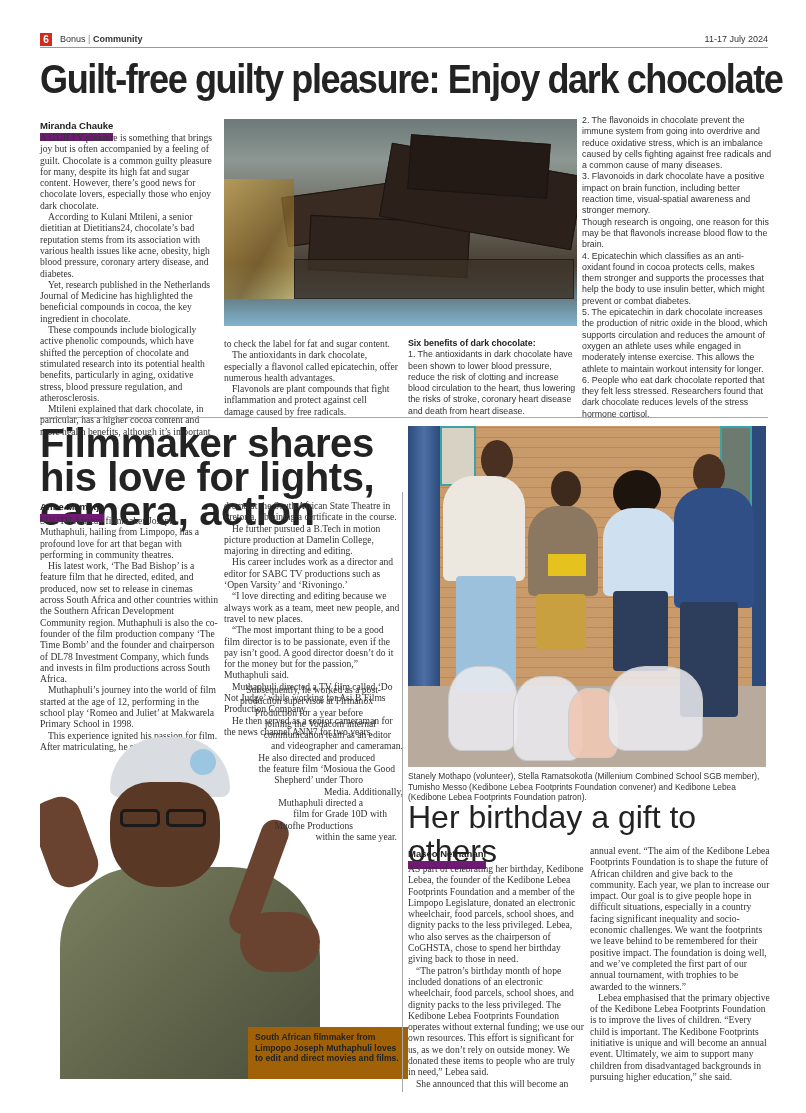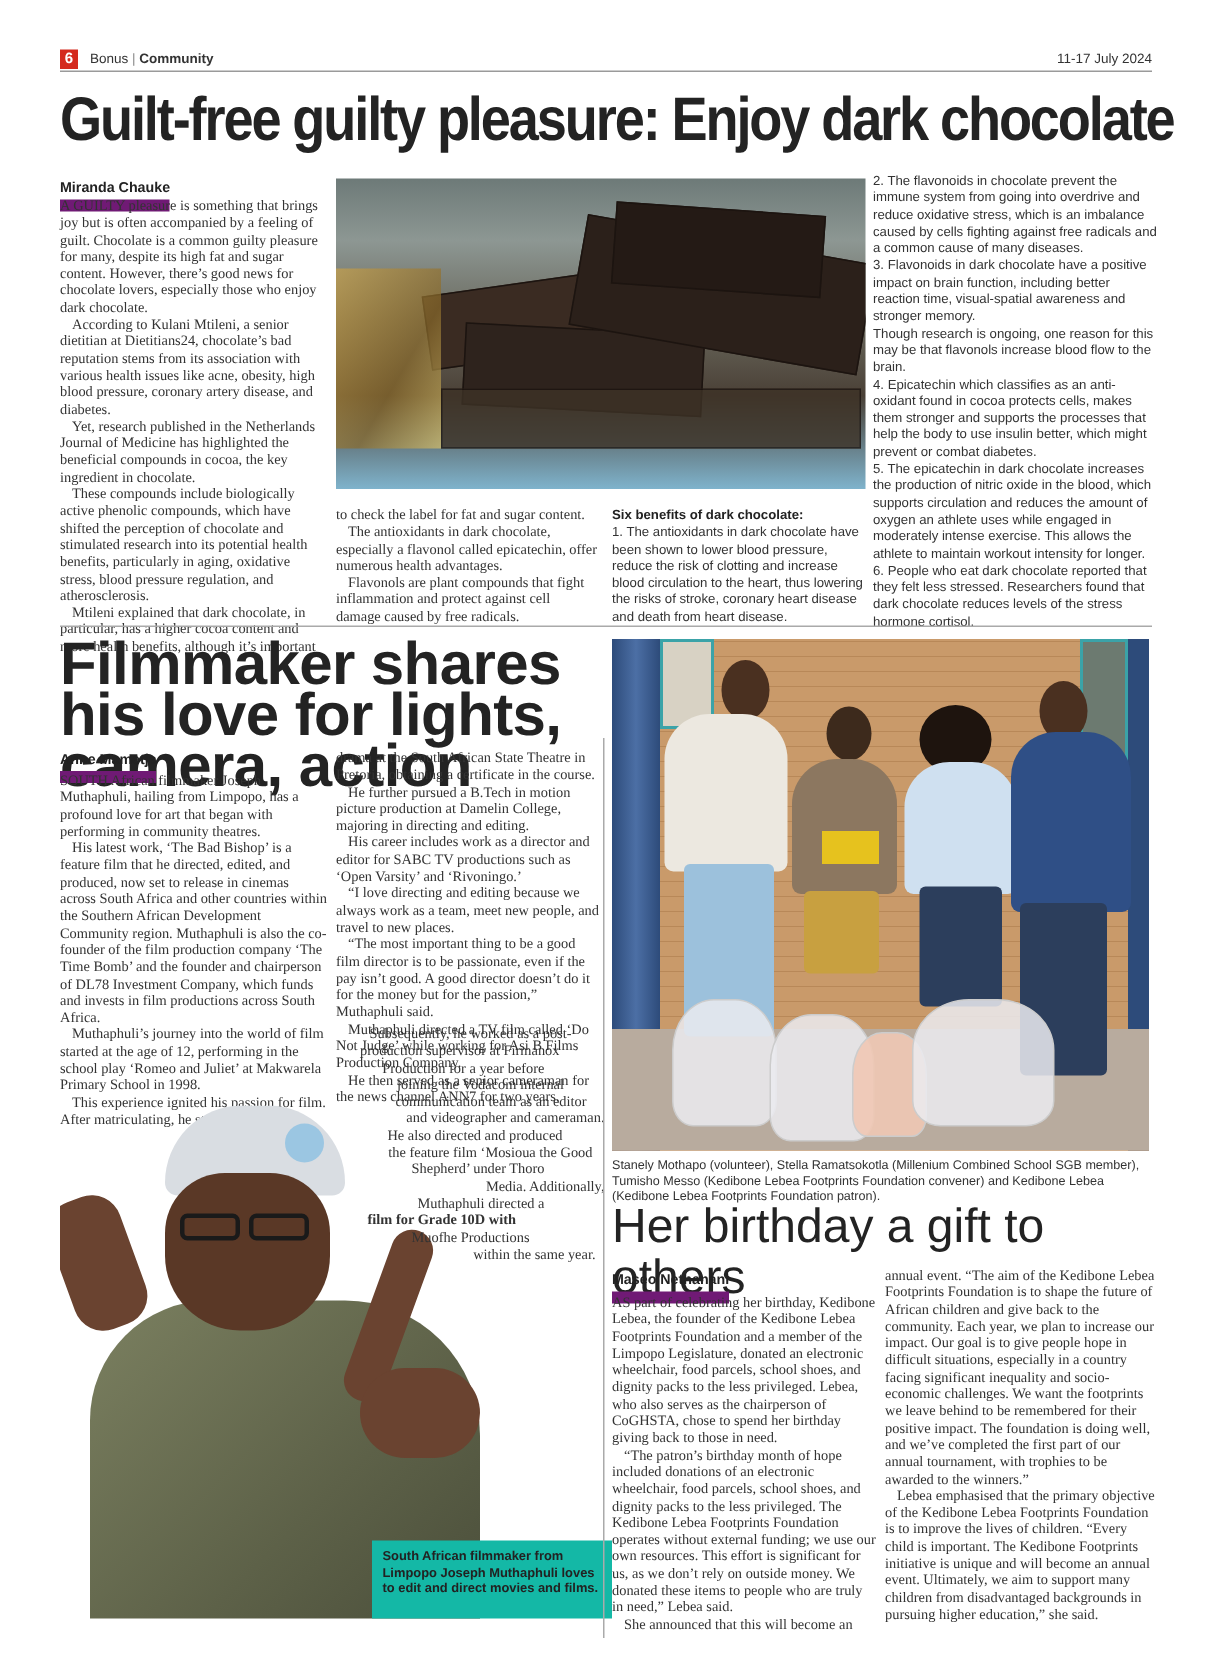--- a/index.html
+++ b/index.html
@@ -46,21 +46,21 @@
 
   
   .photo-group { left: 408px; top: 426px; width: 358px; height: 341px; overflow: hidden;
                  background: repeating-linear-gradient(0deg, #c99a6a 0 9px, #b88858 9px 10px), #c99a6a; }
   .person { position: absolute; border-radius: 30px 30px 6px 6px; }
   .head { position: absolute; border-radius: 50%; background: #4a3020; }
   .bag { position: absolute; border-radius: 40% 40% 20% 20%; background: rgba(235,235,240,0.85); border: 1px solid #ccc; }
 
   
   .photo-film { left: 40px; top: 737px; width: 295px; height: 342px; overflow: hidden; }
-  .caption-yellow { left: 248px; top: 1027px; width: 160px; height: 52px; background: #14b8a6; padding: 5px 7px;
+  .caption-yellow { left: 248px; top: 1027px; width: 160px; height: 52px; background: #a16207; padding: 5px 7px;
                     font-family: "Liberation Sans", sans-serif; font-weight: bold; font-size: 8.6px; line-height: 10.5px; color: #222; }
 
   .photo-caption { font-family: "Liberation Sans", sans-serif; font-size: 8.4px; line-height: 10.5px; color: #333; }
 </style>
 </head>
 <body>
 
 <div class="abs header">
   <div class="page-num">6</div>
   <div class="section">
@@ -164,21 +164,21 @@
   <div style="padding-right:30px;">production supervisor at Firmanox</div>
   <div style="padding-right:40px;">Production for a year before</div>
   <div style="padding-right:27px;">joining the Vodacom internal</div>
   <div style="padding-right:12px;">communication team as an editor</div>
   <div style="padding-right:0;">and videographer and cameraman.</div>
   <div style="padding-right:28px;">He also directed and produced</div>
   <div style="padding-right:8px;">the feature film ‘Mosioua the Good</div>
   <div style="padding-right:40px;">Shepherd’ under Thoro</div>
   <div style="">Media. Additionally,</div>
   <div style="padding-right:40px;">Muthaphuli directed a</div>
-  <div style="padding-right:59px;font-weight:bold;">film for Grade 10D with</div>
+  <div style="padding-right:16px;">film for Grade 10D with</div>
   <div style="padding-right:50px;">Muofhe Productions</div>
   <div style="padding-right:6px;">within the same year.</div>
 </div>
 
 <div class="abs vrule"></div>
 
 <div class="abs photo-group">
 
   <div style="position:absolute; left:0; top:0; width:32px; height:341px; background:linear-gradient(90deg,#2d4b7a,#4c6fa5,#2d4b7a);"></div>
   <div style="position:absolute; right:0; top:0; width:14px; height:341px; background:#2d4b7a;"></div>

